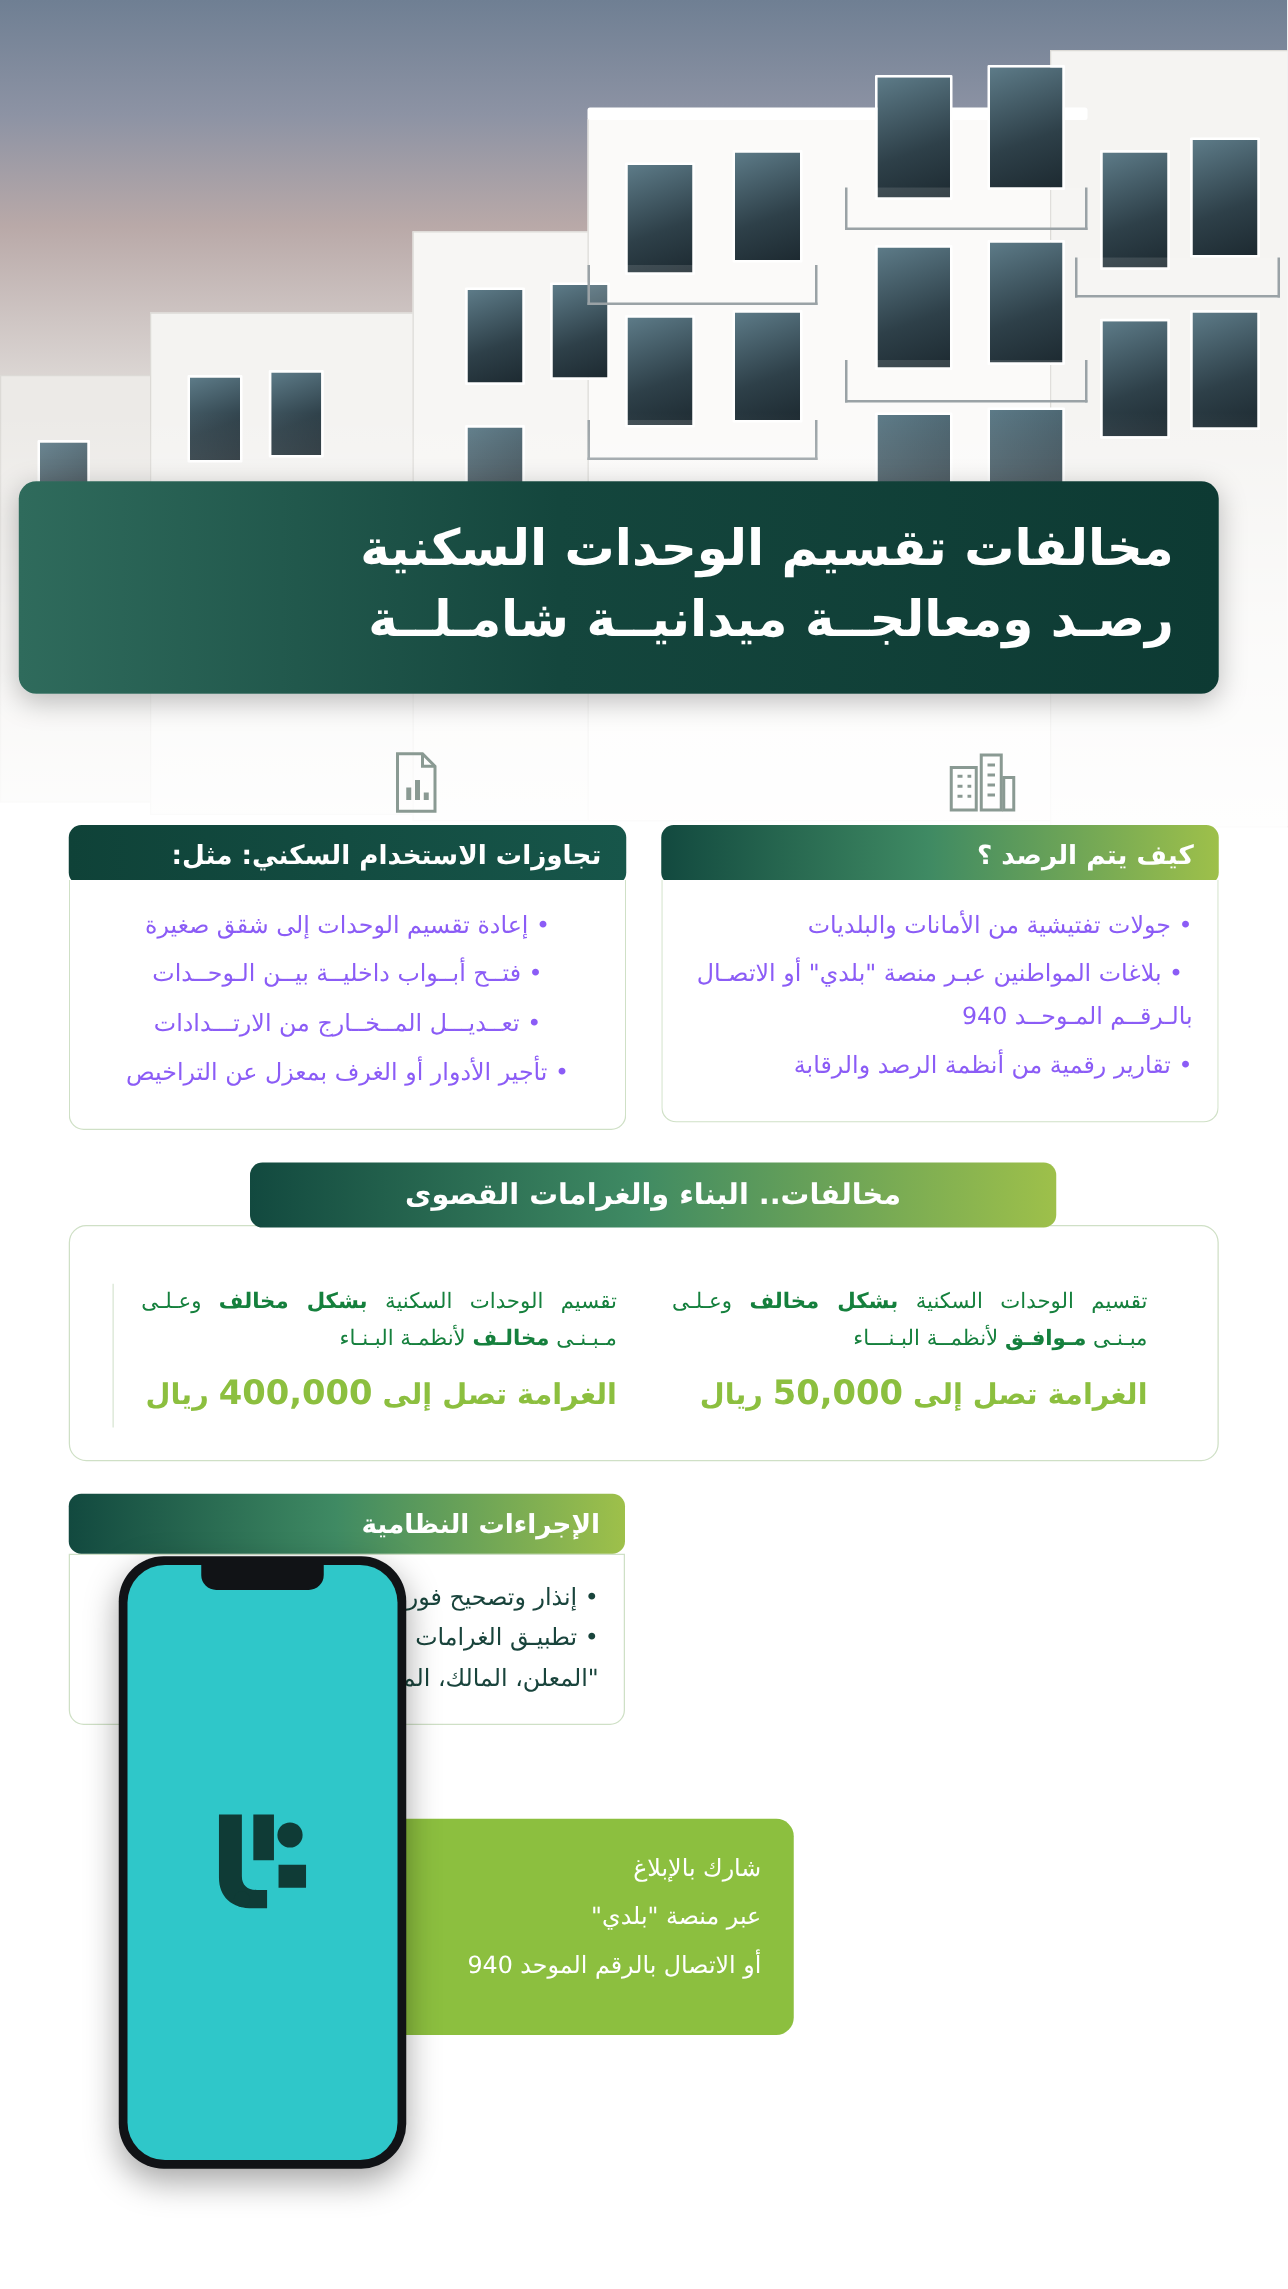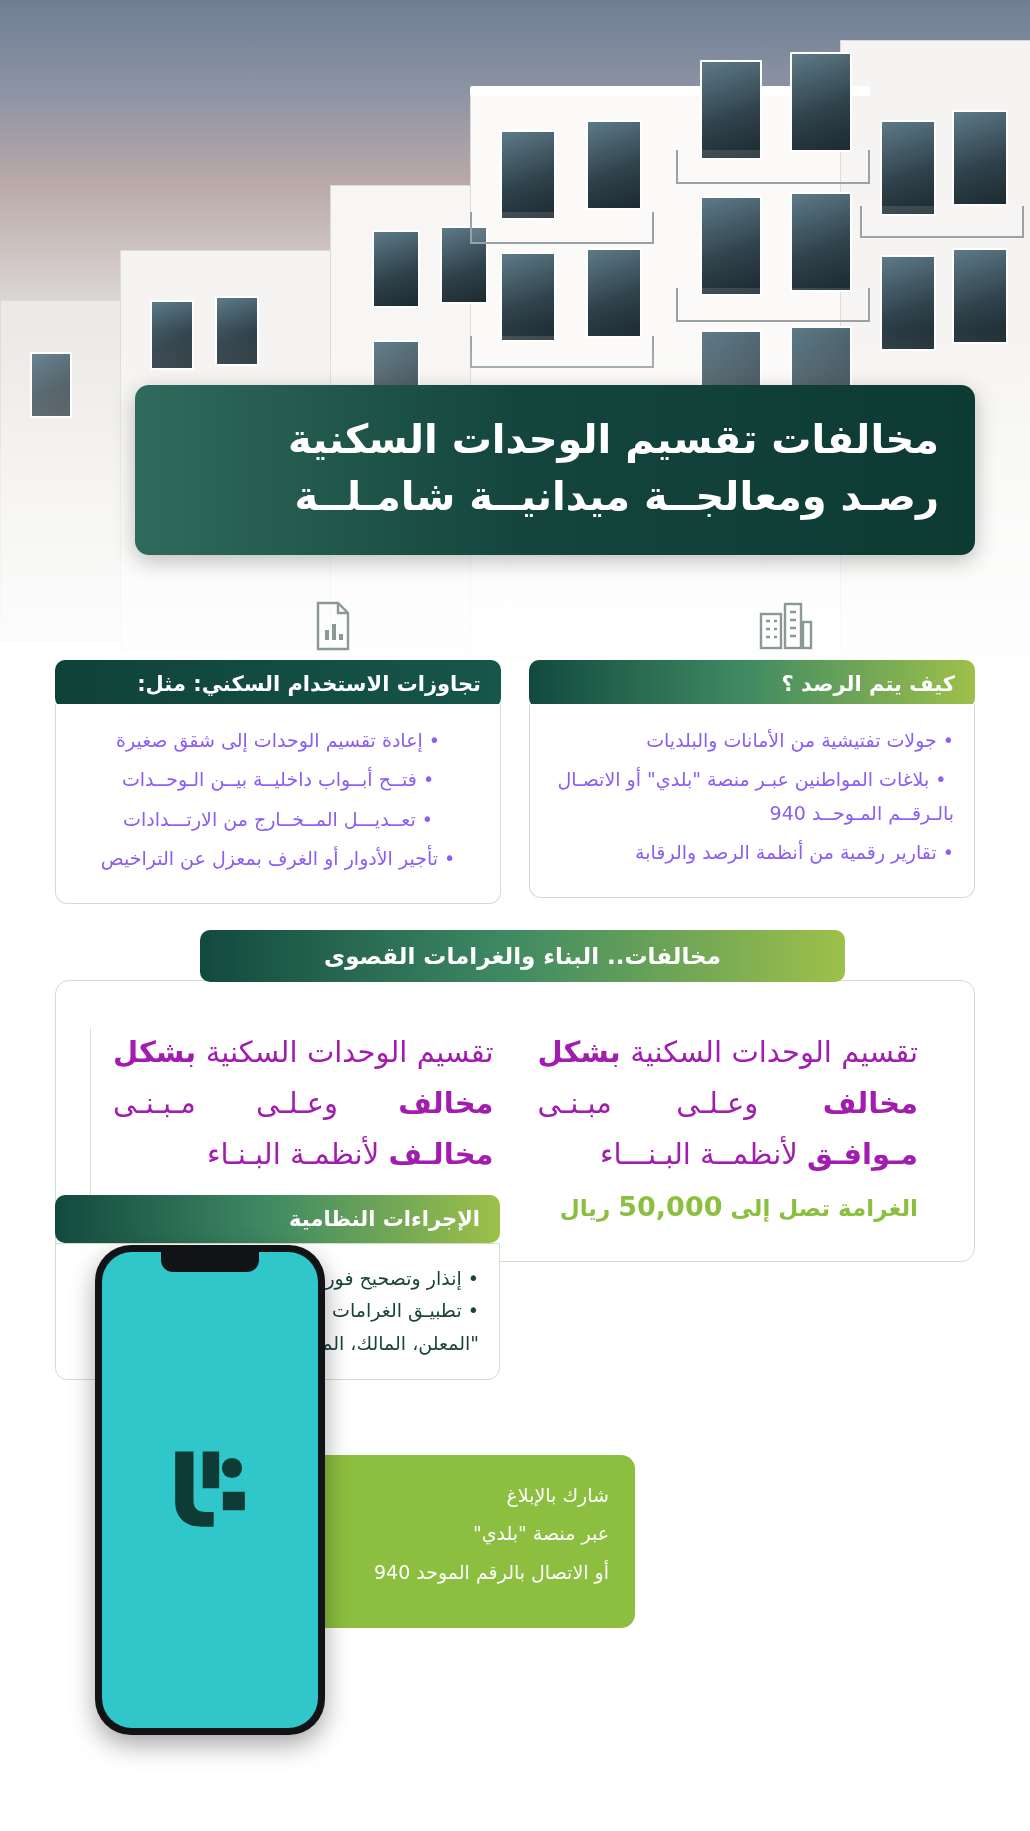--- a/index.html
+++ b/index.html
@@ -38,21 +38,21 @@
   .bld.b3{left:330px;top:185px;width:260px;height:470px;background:#f7f6f4;}
   .bld.b4{left:470px;top:95px;width:400px;height:560px;background:#fbfaf9;}
   .bld.b5{left:840px;top:40px;width:200px;height:620px;background:#f5f4f2;}
   .roofline{position:absolute;left:470px;top:86px;width:400px;height:10px;background:#ffffff;border-radius:2px;}
   .win{position:absolute;background:#2f3e47;border:2px solid #ffffff;border-radius:1px;}
   .win.glass{background:linear-gradient(160deg,#5d7b88 0%,#2e4049 60%,#1d2a31 100%);}
   .balcony{position:absolute;border:2px solid #9aa2a6;border-top:none;background:rgba(255,255,255,0.12);}
 
   
   .title-card{
-    position:absolute;right:55px;top:385px;width:840px;
+    position:absolute;right:55px;top:385px;width:960px;
     background:linear-gradient(90deg,#2f6b5c 0%,#14463d 45%,#0d3a33 100%);
     border-radius:14px;
     padding:26px 36px 30px 36px;
     box-sizing:border-box;
     z-index:10;
     box-shadow:0 6px 22px rgba(0,0,0,.25);
   }
   .title-card h1{
     margin:0;color:#ffffff;font-size:40px;line-height:1.42;
     font-weight:bold;text-align:right;letter-spacing:0px;
@@ -92,21 +92,21 @@
   .fines-head .pill{font-size:23px;text-align:center;padding:13px 18px;}
   .fines-box{
     position:absolute;top:980px;right:55px;width:920px;z-index:11;
     border:1px solid #cfe0c6;border-radius:14px;background:#fff;
     padding:46px 34px 26px 34px;box-sizing:border-box;
     display:flex;flex-direction:row;
   }
   .fine{flex:1;padding:0 22px;}
   .fine.sep{border-left:1px solid #d8e5d2;}
   .fine p{
-    margin:0 0 4px 0;color:#a21caf;font-size:29px;line-height:1.75;
+    margin:0 0 4px 0;color:#15803d;font-size:17px;line-height:1.75;
     text-align:justify;text-align-last:right;
   }
   .fine p strong{font-weight:bold;}
   .fine .amount{color:#8cbf3f;font-weight:bold;font-size:23px;text-align:right;text-align-last:right;}
   .fine .amount .num{font-size:27px;}
 
   
   .proc-head{position:absolute;top:1195px;right:530px;width:445px;z-index:13;}
   .proc-head .pill{font-size:21px;padding:12px 20px;}
   .proc-box{

